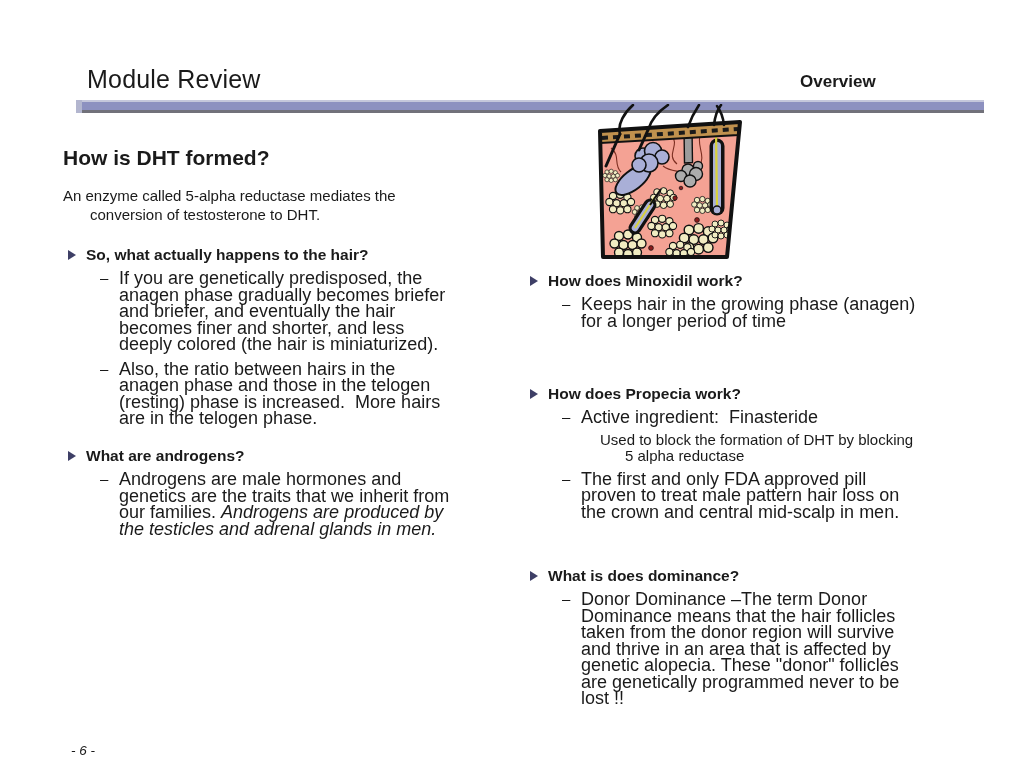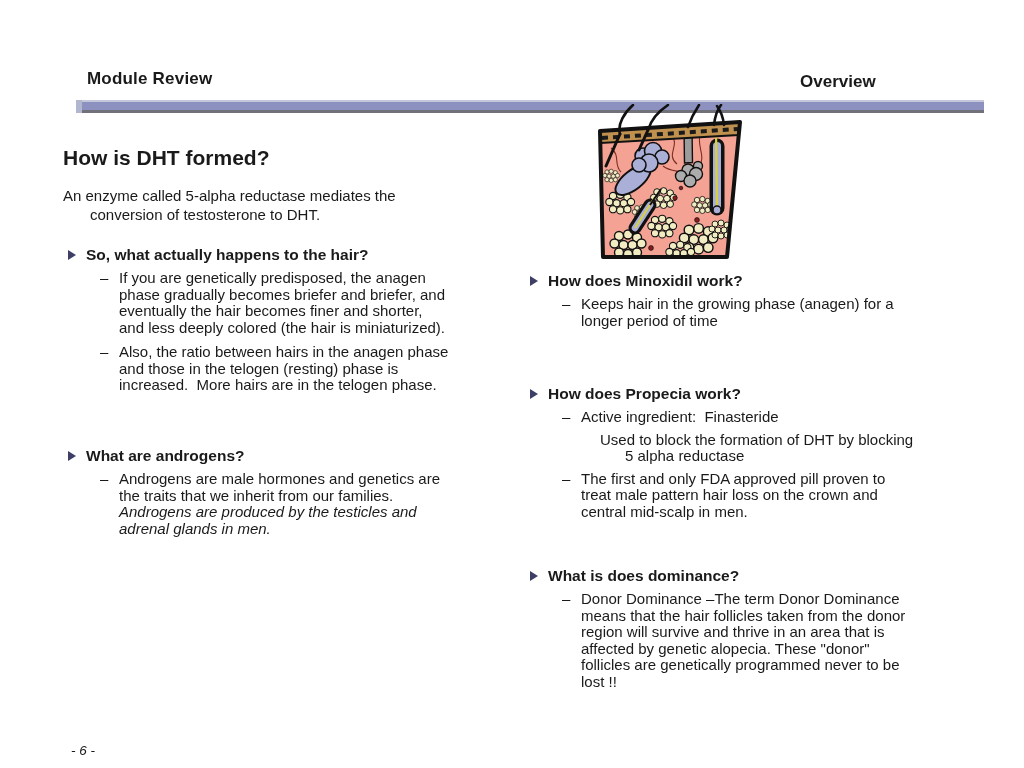--- a/index.html
+++ b/index.html
@@ -3,38 +3,38 @@
 <meta charset="utf-8">
 <style>
   html,body{margin:0;padding:0;}
   body{
     width:1024px;height:768px;position:relative;overflow:hidden;
     background:#ffffff;color:#1a1a1a;
     font-family:"Liberation Sans","DejaVu Sans",sans-serif;
   }
   .abs{position:absolute;}
   
-  .page-title{left:87px;top:64px;font-size:17px;font-weight:bold;line-height:30px;letter-spacing:0.2px;}
+  .page-title{left:87px;top:64px;font-size:25px;font-weight:normal;line-height:30px;letter-spacing:0.2px;}
   .corner-label{left:800px;top:72px;font-size:17px;font-weight:bold;}
   .divider{left:76px;top:100px;width:908px;height:8px;background:#8d91c0;
            border-top:2px solid #c5c7db;border-bottom:3px solid #71717a;}
   .divider::before{content:"";position:absolute;left:0;top:-2px;width:6px;height:13px;background:#b3b6cf;}
   
   .section-heading{left:63px;top:146px;font-size:21px;font-weight:bold;}
   .intro{left:63px;top:186px;width:352px;font-size:15px;line-height:19px;
          padding-left:27px;text-indent:-27px;}
   
   .topic{width:450px;}
   .q-row{display:flex;align-items:flex-start;padding-left:5px;}
   .tri{width:0;height:0;border-left:8px solid #3e3f66;border-top:5px solid transparent;
        border-bottom:5px solid transparent;margin:5px 10px 0 0;flex:0 0 auto;}
   .q{font-size:15.5px;font-weight:bold;line-height:19px;}
   .point{display:flex;align-items:flex-start;padding-left:37px;margin-top:6px;}
   .dash{width:19px;flex:0 0 auto;font-size:15px;line-height:16.5px;}
-  .ptext{font-size:15px;line-height:16.5px;white-space:pre-wrap;}
+  .ptext{font-size:18px;line-height:16.5px;white-space:pre-wrap;}
   .left-col .ptext{width:331px;}
   .right-col .ptext{width:336px;}
   .ptext em{}
   .note{margin-left:75px;margin-top:6px;width:295px;padding-left:25px;text-indent:-25px;
         font-size:15px;line-height:16.5px;white-space:pre-wrap;}
   .page-number{left:71px;top:743px;font-size:13.5px;font-style:italic;}
   .illus{left:593px;top:104px;width:154px;height:156px;z-index:2;}
 </style>
 </head>
 <body>

